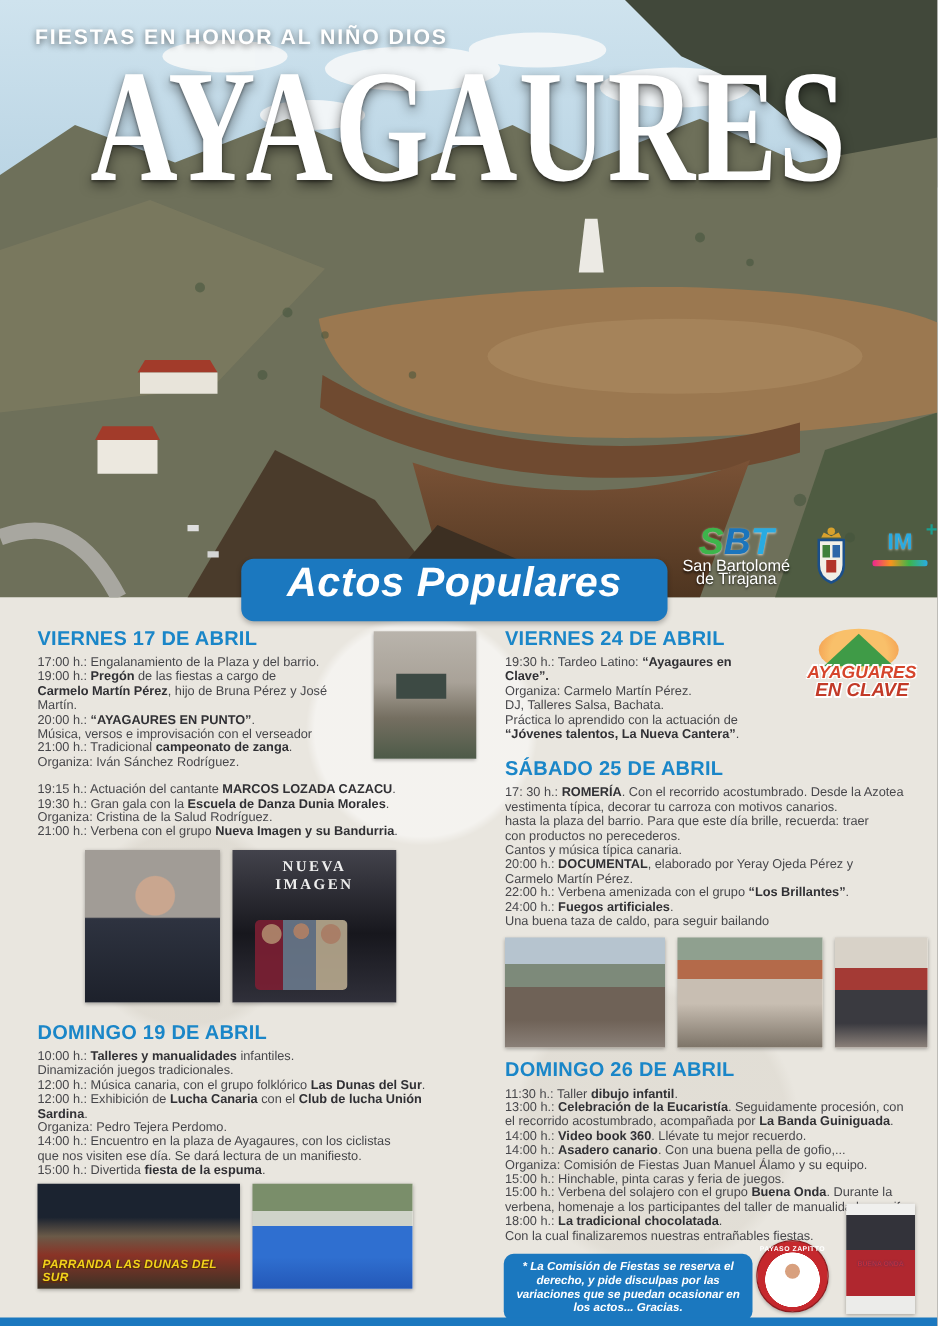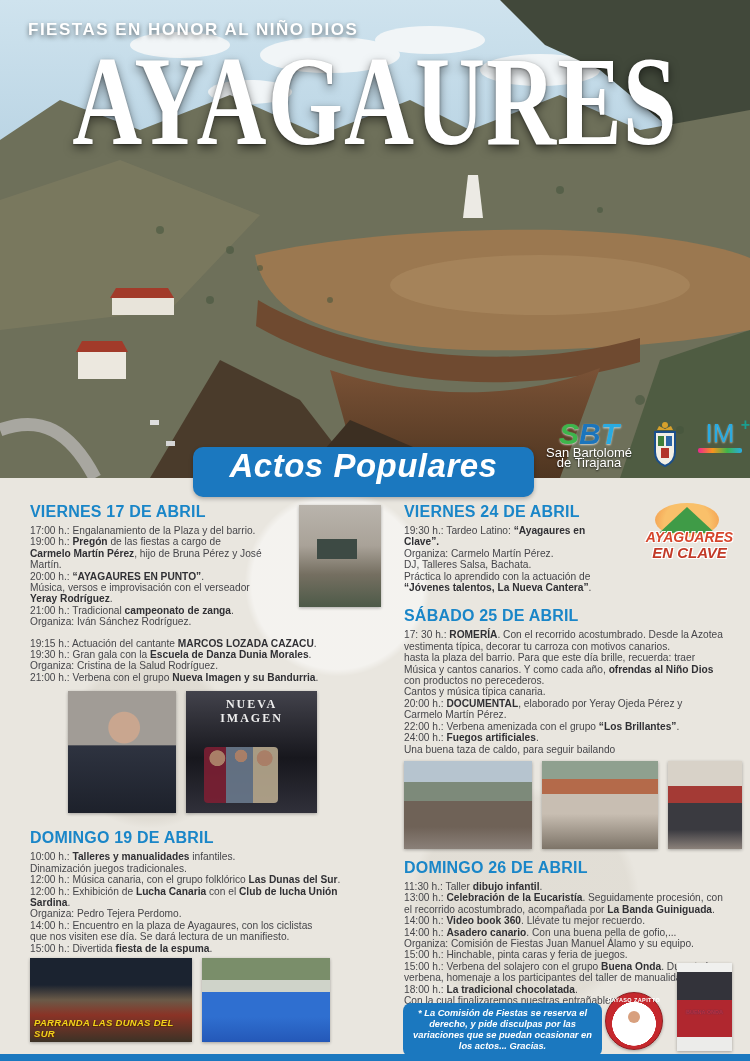--- a/index.html
+++ b/index.html
@@ -21,21 +21,21 @@
     text-shadow:0 3px 8px rgba(0,0,0,.5), 0 1px 2px rgba(0,0,0,.4);}
   
   .logos{position:absolute;right:8px;top:420px;display:flex;align-items:flex-start;gap:16px;}
   .sbt-logo{text-align:center;}
   .sbt-acronym{font-size:30px;font-weight:bold;font-style:italic;line-height:28px;
     text-shadow:0 1px 2px rgba(255,255,255,.7);}
   .sbt-acronym .s{color:#3db54b}.sbt-acronym .b{color:#1b75bc}.sbt-acronym .t{color:#29abe2}
   .sbt-sub{color:#fff;font-size:13px;font-weight:normal;line-height:10px;text-shadow:0 1px 2px rgba(0,0,0,.8);}
   .crest{width:34px;height:52px;}
   .im-logo{text-align:center;position:relative;}
-  .im-text{font-size:26px;font-weight:normal;line-height:26px;color:#29abe2;text-shadow:0 1px 2px rgba(255,255,255,.6);}
+  .im-text{font-size:18px;font-weight:bold;line-height:26px;color:#29abe2;text-shadow:0 1px 2px rgba(255,255,255,.6);}
   .im-plus{position:absolute;top:-4px;right:-8px;font-size:16px;font-weight:bold;color:#1b9e8f;}
   .im-bar{width:44px;height:5px;margin-top:2px;border-radius:2px;
     background:linear-gradient(90deg,#ec268f,#f7941d,#3db54b,#29abe2);}
   
   .banner{position:absolute;left:193px;top:447px;width:341px;height:50px;border-radius:10px;
     background:#1b78bf;display:flex;align-items:flex-start;justify-content:center;
     box-shadow:0 2px 4px rgba(0,0,0,.25);}
   .banner span{color:#fff;font-weight:bold;font-style:italic;font-size:33px;letter-spacing:.5px;}
   
   .col{position:absolute;top:503px;width:345px;}
@@ -200,21 +200,20 @@
 
   <div class="col col-left" id="col-left">
       <section class="day m-v17">
         <div class="photo zanga-photo float-right"></div>
         <h3 class="day-title">VIERNES 17 DE ABRIL</h3>
         <p class="line"><span>17:00 h.: Engalanamiento de la Plaza y del barrio.</span></p>
         <p class="line"><span>19:00 h.: </span><b>Pregón</b><span> de las fiestas a cargo de</span></p>
         <p class="line"><b>Carmelo Martín Pérez</b><span>, hijo de Bruna Pérez y José Martín.</span></p>
         <p class="line"><span>20:00 h.: </span><b>“AYAGAURES EN PUNTO”</b><span>.</span></p>
         <p class="line"><span>Música, versos e improvisación con el verseador</span></p>
-        <p class="line"><b>Yeray Rodríguez</b><span>.</span></p>
         <p class="line"><span>21:00 h.: Tradicional </span><b>campeonato de zanga</b><span>.</span></p>
         <p class="line"><span>Organiza: Iván Sánchez Rodríguez.</span></p>
       </section>
       <section class="day m-s18">
         <p class="line"><span>19:15 h.: Actuación del cantante </span><b>MARCOS LOZADA CAZACU</b><span>.</span></p>
         <p class="line"><span>19:30 h.: Gran gala con la </span><b>Escuela de Danza Dunia Morales</b><span>.</span></p>
         <p class="line"><span>Organiza: Cristina de la Salud Rodríguez.</span></p>
         <p class="line"><span>21:00 h.: Verbena con el grupo </span><b>Nueva Imagen y su Bandurria</b><span>.</span></p>
       </section>
       <div class="photo-row m-row1">
@@ -252,21 +251,20 @@
         <p class="line"><span>Organiza: Carmelo Martín Pérez.</span></p>
         <p class="line"><span>DJ, Talleres Salsa, Bachata.</span></p>
         <p class="line"><span>Práctica lo aprendido con la actuación de</span></p>
         <p class="line"><b>“Jóvenes talentos, La Nueva Cantera”</b><span>.</span></p>
       </section>
       <section class="day m-s25">
         <h3 class="day-title">SÁBADO 25 DE ABRIL</h3>
         <p class="line"><span>17: 30 h.: </span><b>ROMERÍA</b><span>. Con el recorrido acostumbrado. Desde la Azotea</span></p>
         <p class="line"><span>vestimenta típica, decorar tu carroza con motivos canarios.</span></p>
         <p class="line"><span>hasta la plaza del barrio. Para que este día brille, recuerda: traer</span></p>
-        <p class="line"><span>Música y cantos canarios. Y como cada año, </span><b>ofrendas al Niño Dios</b></p>
         <p class="line"><span>con productos no perecederos.</span></p>
         <p class="line"><span>Cantos y música típica canaria.</span></p>
         <p class="line"><span>20:00 h.: </span><b>DOCUMENTAL</b><span>, elaborado  por Yeray Ojeda Pérez y</span></p>
         <p class="line"><span>Carmelo Martín Pérez.</span></p>
         <p class="line"><span>22:00 h.: Verbena amenizada con el grupo </span><b>“Los Brillantes”</b><span>.</span></p>
         <p class="line"><span>24:00 h.: </span><b>Fuegos artificiales</b><span>.</span></p>
         <p class="line"><span>Una buena taza de caldo, para seguir bailando</span></p>
       </section>
       <div class="photo-row m-row3">
         <div class="photo romeria-photo-1"></div>

